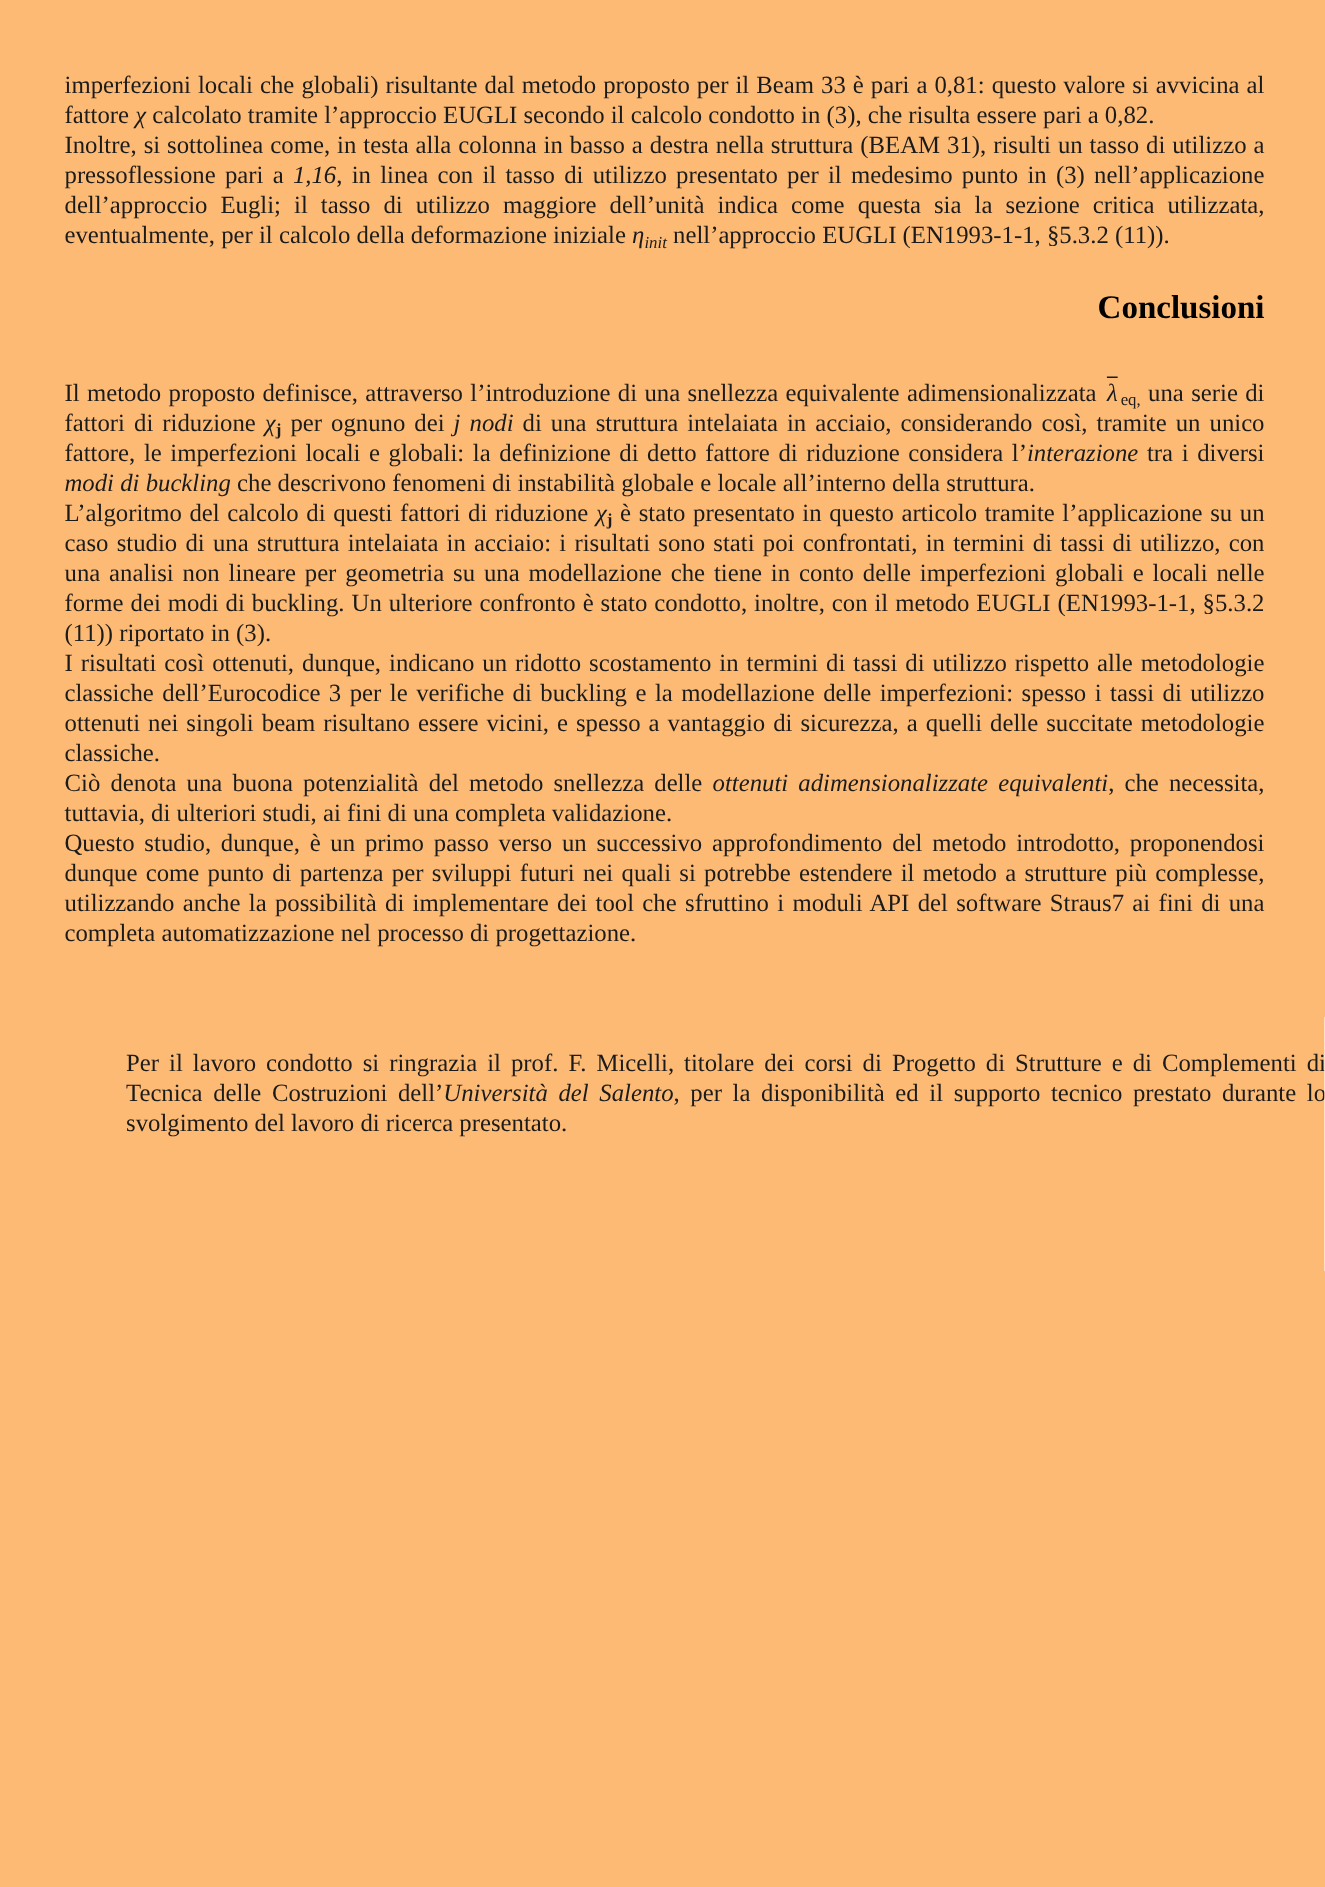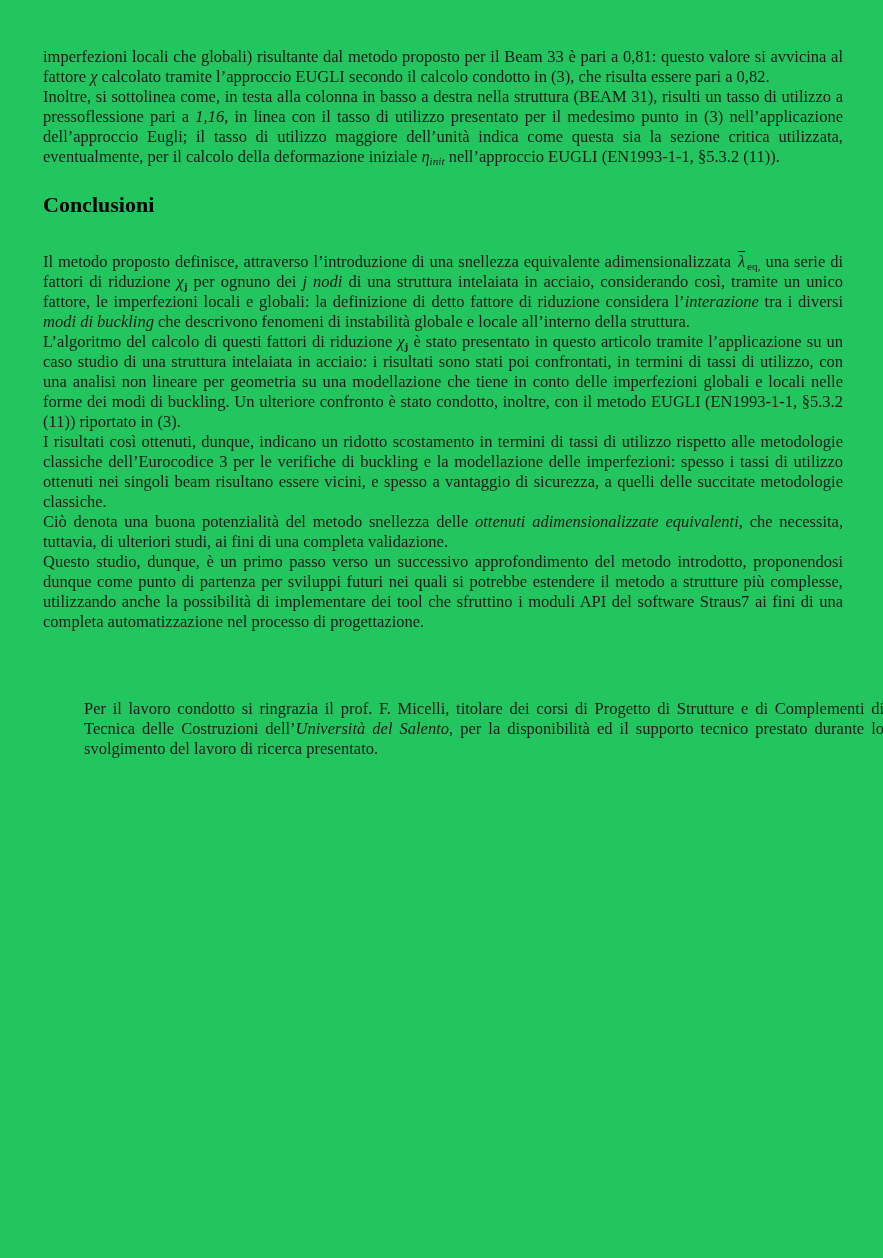--- a/index.html
+++ b/index.html
@@ -4,21 +4,21 @@
 <style>
   html, body {
     margin: 0;
     padding: 0;
     background: #ffffff;
   }
   .page {
     position: relative;
     width: 883px;
     height: 1258px;
-    background: #22c55e;
+    background: #fdba74;
     font-family: "Liberation Serif", "DejaVu Serif", serif;
     color: #1b1b1b;
     overflow: hidden;
   }
   .text-block {
     position: absolute;
     left: 43px;
     width: 800px;
     font-size: 16.5px;
     line-height: 20px;
@@ -26,21 +26,21 @@
   }
   .text-block p {
     margin: 0;
     padding: 0;
   }
   .heading {
     position: absolute;
     left: 43px;
     width: 800px;
     margin: 0;
-    text-align: left;
+    text-align: right;
     font-weight: bold;
     font-size: 22px;
     line-height: 24px;
     color: #000000;
   }
   .block-intro        { top: 47px;  }
   .heading-conclusions{ top: 193px; }
   .block-conclusions  { top: 234px; margin-top: 18px; }
   .heading-ack        { top: 660px; }
   .block-ack          { top: 699px; margin-left: 41px; }

